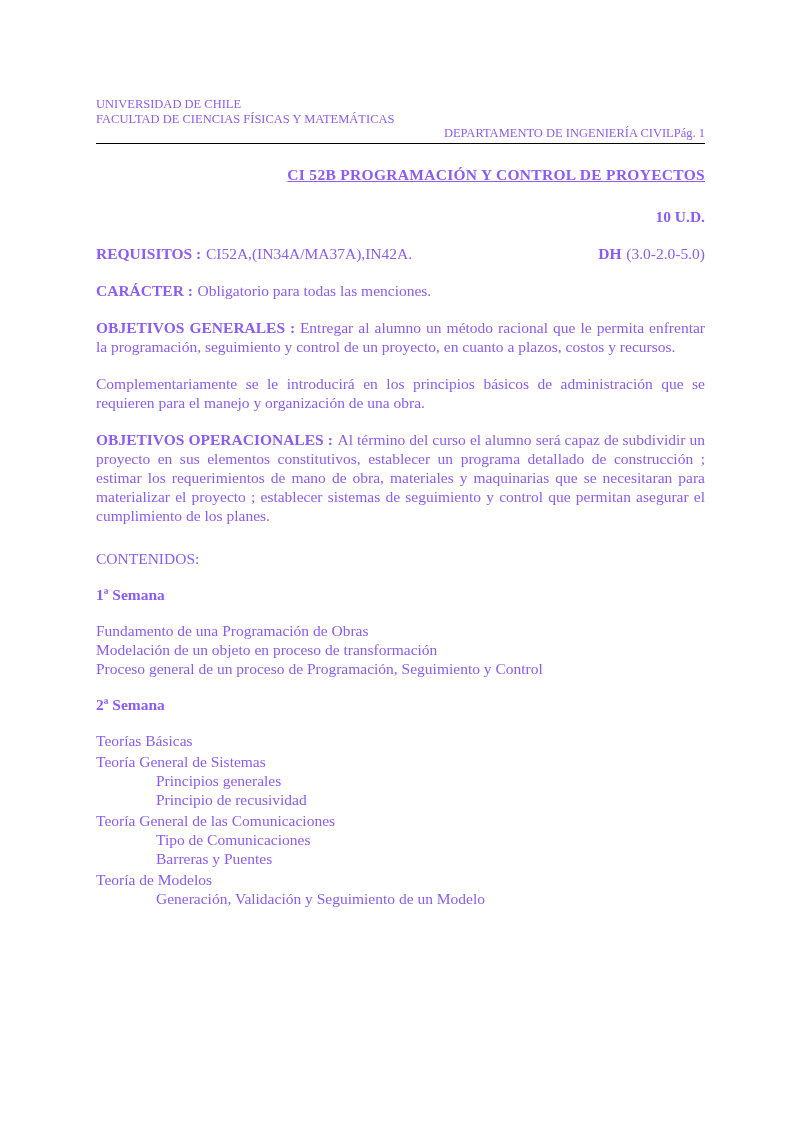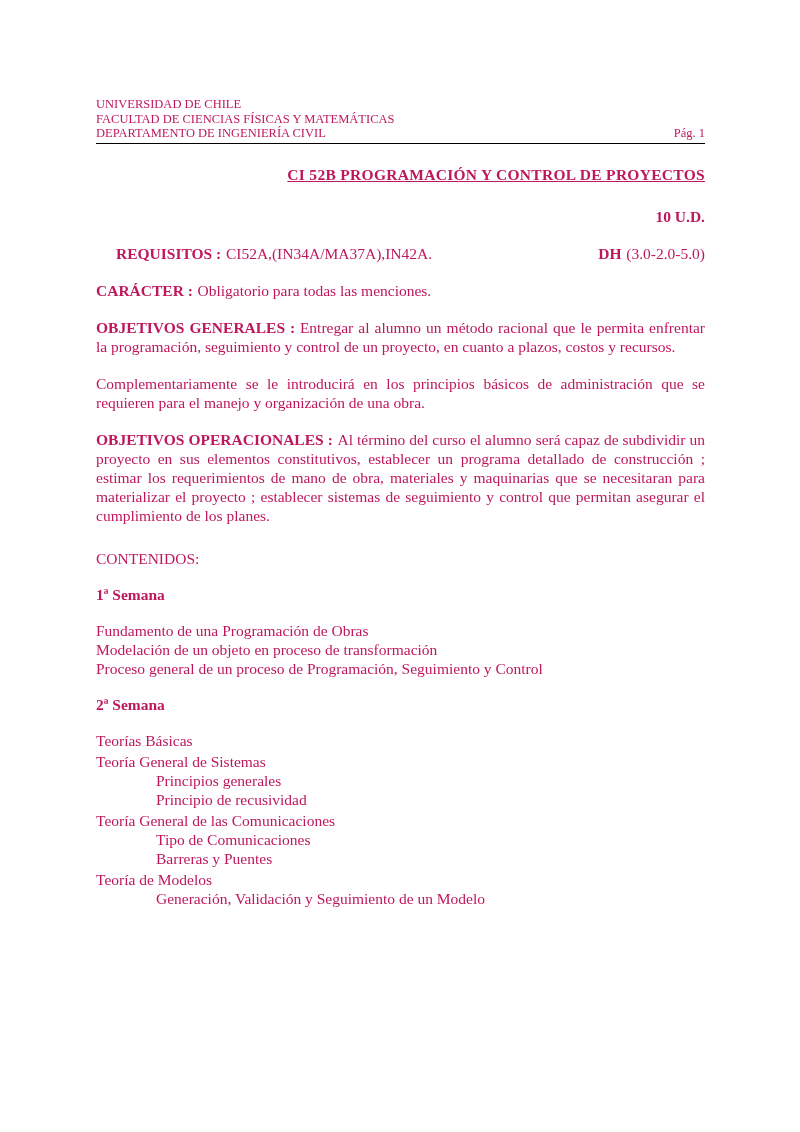--- a/index.html
+++ b/index.html
@@ -2,35 +2,35 @@
 <html><head>
 <meta charset="utf-8">
 <style>
   html, body { margin: 0; padding: 0; background: #ffffff; }
   .page {
     position: relative;
     width: 800px;
     height: 1132px;
     margin: 0 auto;
     background: #ffffff;
-    color: #be185d;
+    color: #8b5cf6;
     font-family: "Liberation Serif", "DejaVu Serif", serif;
     font-size: 15.5px;
     line-height: 19px;
     box-sizing: border-box;
     padding: 97px 95px 0 96px;
     overflow: hidden;
   }
 
   
   .doc-header { font-size: 12.5px; line-height: 14.5px; }
   .hline { white-space: nowrap; }
   .header-rule-row {
     display: flex;
-    justify-content: space-between;
+    justify-content: flex-end;
     align-items: baseline;
     border-bottom: 1.6px solid #000;
     padding-bottom: 2px;
   }
 
   
   .course-title {
     margin-top: 21px;
     text-align: right;
     font-weight: bold;
@@ -41,21 +41,20 @@
     margin-top: 23px;
     text-align: right;
     font-weight: bold;
   }
 
   
   .field-row {
     display: flex;
     justify-content: space-between;
     margin-top: 18px;
-    margin-left: 20px;
   }
   .b { font-weight: bold; }
   .b.lbl { margin-right: 0.30em; }
   .dh .b { margin-right: 0.30em; }
 
   
   .para {
     margin: 18px 0 0 0;
     text-align: justify;
     font-family: Liberation Serif, serif;

